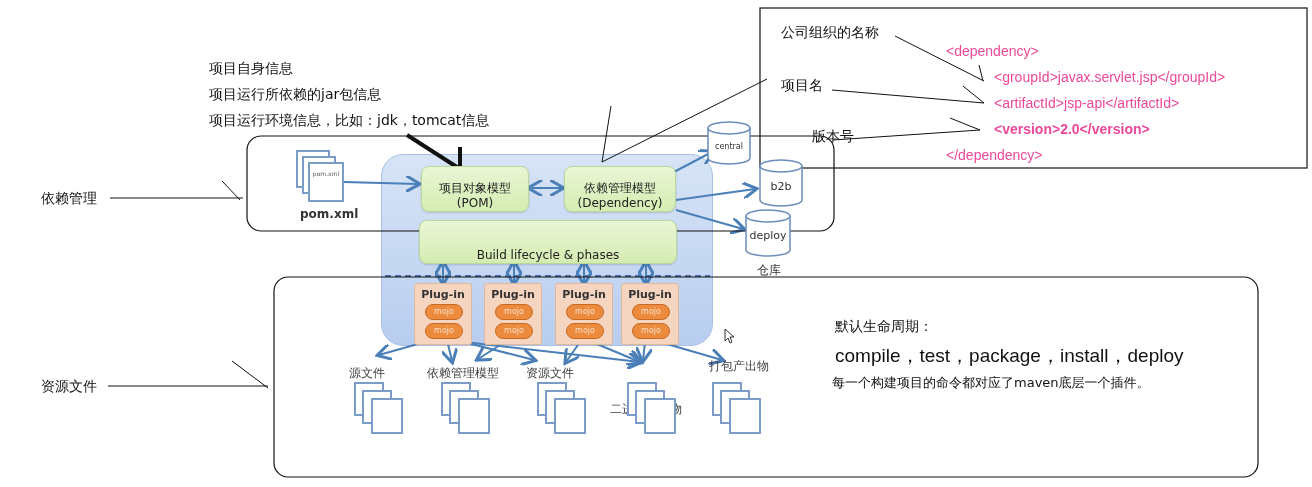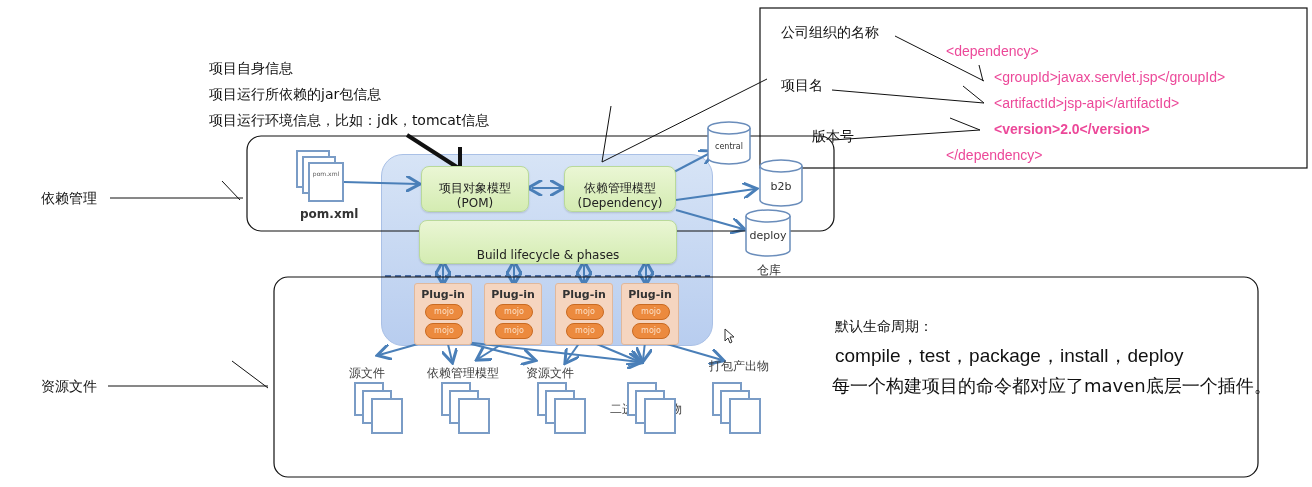--- a/index.html
+++ b/index.html
@@ -203,13 +203,13 @@
     </div>
     <div class="abs" style="left: 712px; top: 382px; width: 50px; height: 50px;">
       <div style="position:absolute;left:0;top:0;width:26px;height:30px;background:#fff;border:2px solid #7a9cc6;"></div>
       <div style="position:absolute;left:8px;top:8px;width:26px;height:30px;background:#fff;border:2px solid #7a9cc6;"></div>
       <div style="position:absolute;left:17px;top:16px;width:28px;height:32px;background:#fff;border:2px solid #7a9cc6;"></div>
     </div>
   </div>
 
 <div class="abs note" style="left:835px; top:318px;text-align:center;">默认生命周期：</div>
 <div class="abs" style="left:835px; top:343px; font-size:19px; font-family:'Liberation Sans','DejaVu Sans',sans-serif;">compile，test，package，install，deploy</div>
-<div class="abs note" style="left:832px; top:374px; font-size:18px;">每一个构建项目的命令都对应了maven底层一个插件。</div>
+<div class="abs note" style="left:832px; top:374px; font-size:13px;">每一个构建项目的命令都对应了maven底层一个插件。</div>
 
 </body></html>

